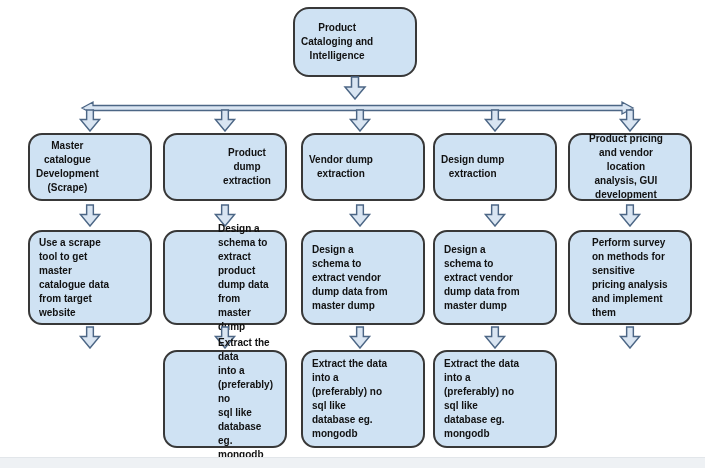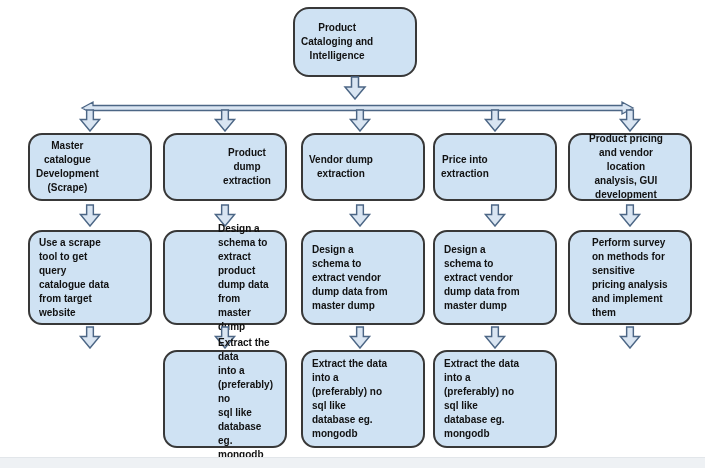--- a/index.html
+++ b/index.html
@@ -90,21 +90,21 @@
   </div>
   <div class="node row2 c2">
     <span class="label">Product dump
 extraction</span>
   </div>
   <div class="node row2 c3">
     <span class="label">Vendor dump
 extraction</span>
   </div>
   <div class="node row2 c4">
-    <span class="label">Price into
+    <span class="label">Design dump
 extraction</span>
   </div>
   <div class="node row2 c5">
     <span class="label">Product pricing
 and vendor
 location
 analysis, GUI
 development</span>
   </div>
 
@@ -130,21 +130,21 @@
   </div>
   <div class="arrow arrA a5">
     <svg width="24" height="23" viewBox="0 0 24 24">
         <path d="M8.5 1 L15.5 1 L15.5 11 L22 11 L12 23 L2 11 L8.5 11 Z"></path>
       </svg>
   </div>
 
   <div class="node left row3 c1">
     <span class="label">Use a scrape
 tool to get
-query
+master
 catalogue data
 from target
 website</span>
   </div>
   <div class="node left row3 c2">
     <span class="label">Design a
 schema to
 extract product
 dump data from
 master dump</span>

